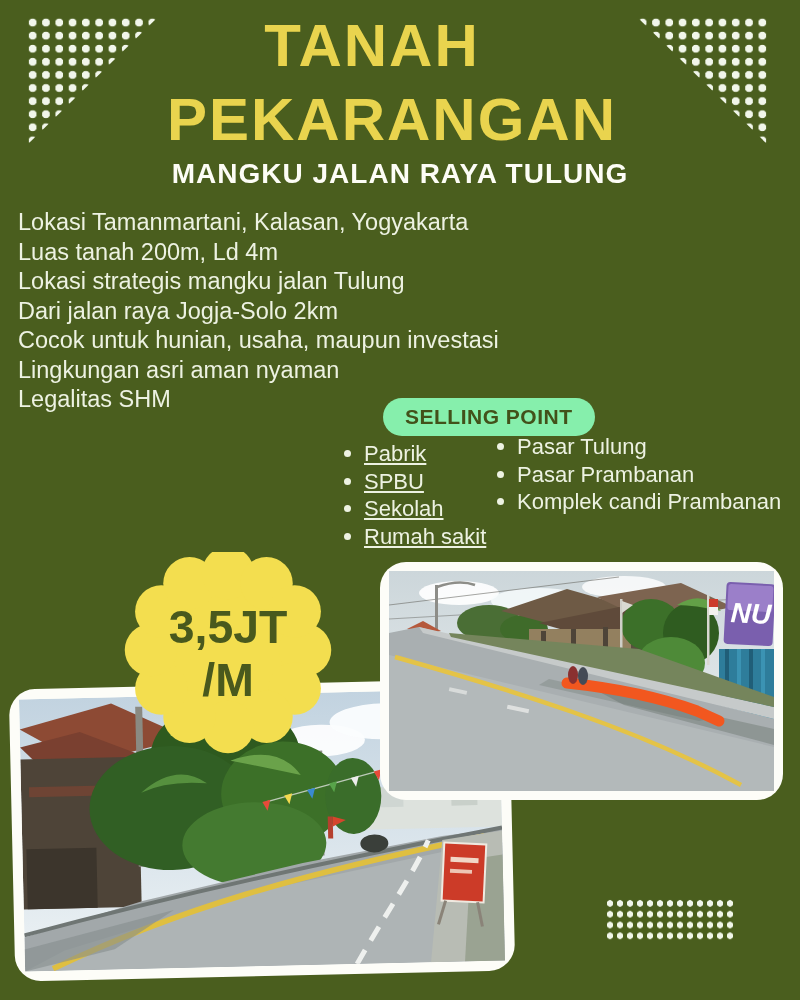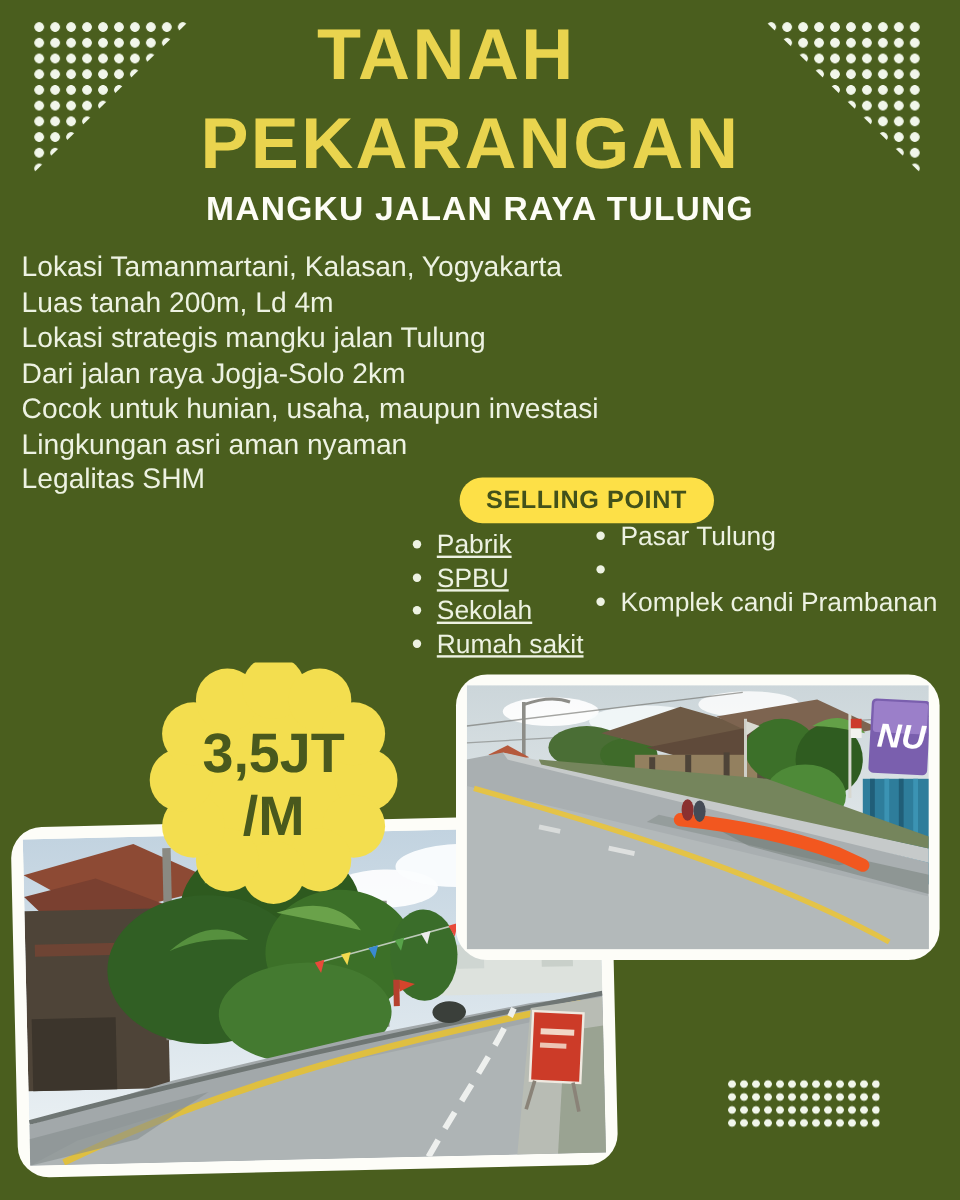--- a/index.html
+++ b/index.html
@@ -37,21 +37,21 @@
 
   
   .details{
     position:absolute;left:18px;top:208px;width:560px;
     color:#edf2e2;font-size:23.5px;line-height:29.5px;font-weight:400;
   }
 
   
   .pill{
     position:absolute;left:383px;top:398px;
-    background:#fde047;color:#42511a;font-weight:bold;font-size:21px;
+    background:#86efac;color:#42511a;font-weight:bold;font-size:21px;
     letter-spacing:.5px;padding:7px 22px;border-radius:999px;
   }
   .col{position:absolute;color:#edf2e2;font-size:22px;}
   .col-left{left:344px;top:441px;text-decoration:underline;}
   .col-right{left:497px;top:434px;}
   .li{display:flex;align-items:flex-start;height:27.5px;}
   .li .dot{
     width:7px;height:7px;border-radius:50%;background:#edf2e2;
     margin:9px 13px 0 0;flex:0 0 auto;
   }
@@ -115,20 +115,21 @@
     </div>
 </div>
 
 <div class="col col-right">
   <div class="li">
       <span class="dot"></span>
       <span>Pasar Tulung</span>
     </div>
   <div class="li">
       <span class="dot"></span>
+      <span>Pasar Prambanan</span>
     </div>
   <div class="li">
       <span class="dot"></span>
       <span>Komplek candi Prambanan</span>
     </div>
 </div>
 
 <div class="badge">
   <svg viewBox="0 0 240 240" width="210" height="210">
     <g fill="#f3de4f">

